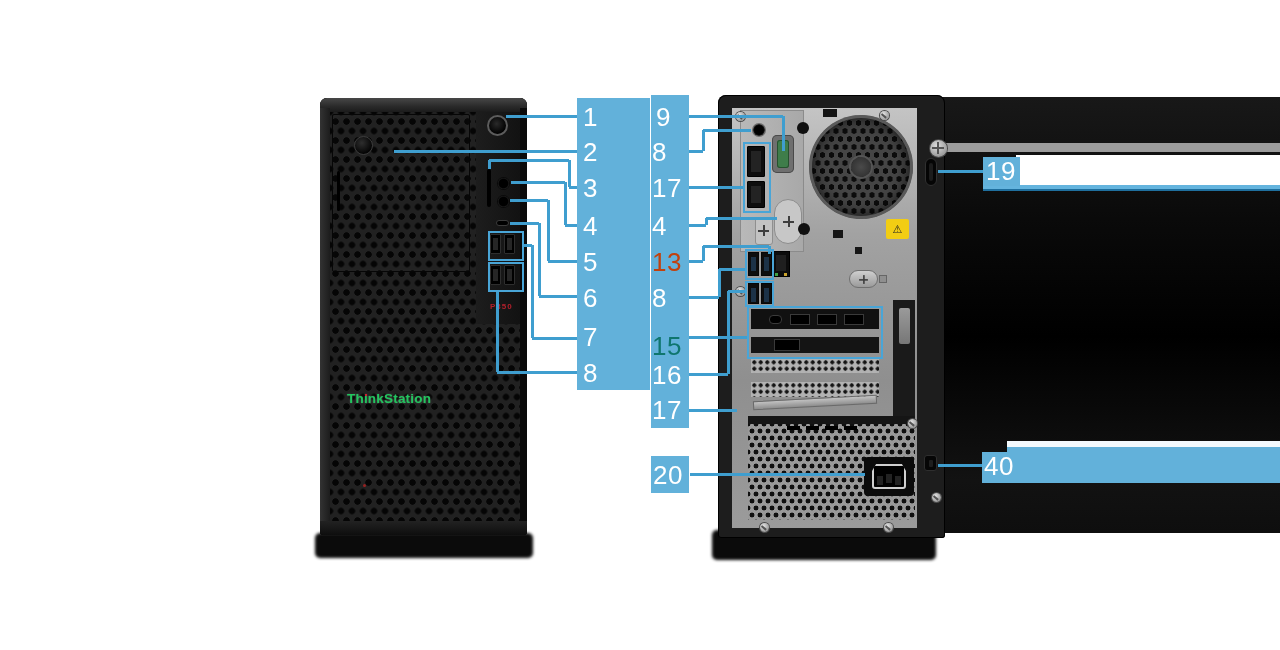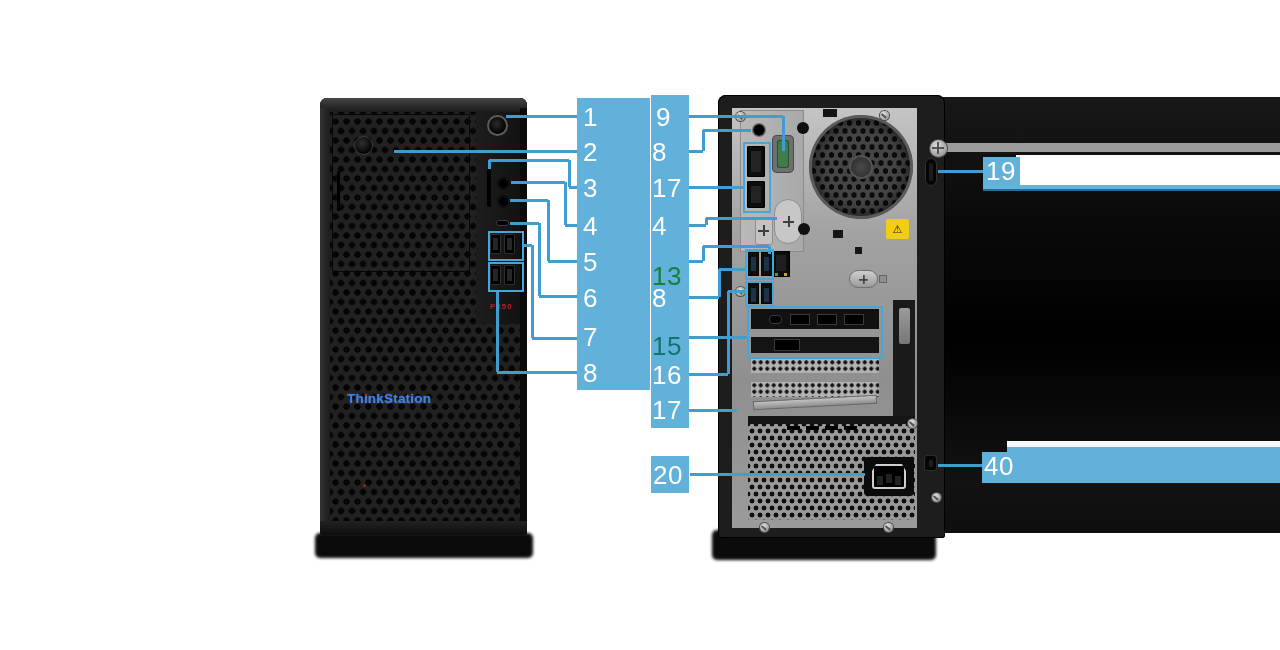--- a/index.html
+++ b/index.html
@@ -56,21 +56,21 @@
   #sd-slot{left:167px;top:71px;width:4px;height:38px;background:#000;border-radius:2px;}
   .jack{width:11px;height:11px;border-radius:50%;background:radial-gradient(circle,#000 55%,#2f2f2f 80%);box-shadow:0 0 0 1px #0a0a0a;}
   #jack-phone{left:178px;top:80px;}
   #jack-mic{left:178px;top:98px;}
   #usbc-slot{left:176px;top:122px;width:13px;height:6px;border-radius:3px;background:#000;border:1px solid #3b3b3b;}
   .usba{width:11px;height:20px;background:#000;border:1px solid #2e2e2e;border-radius:1px;}
   .usba::after{content:"";position:absolute;left:2px;top:3px;width:5px;height:12px;background:#262626;}
   #fusb1a{left:170px;top:136px;} #fusb1b{left:184px;top:136px;}
   #fusb2a{left:170px;top:167px;} #fusb2b{left:184px;top:167px;}
   #model-badge{left:170px;top:204px;width:32px;font-size:8px;font-weight:bold;color:#b3202c;letter-spacing:1px;}
-  #ts-logo{left:27px;top:293px;font-size:13.5px;font-weight:bold;color:#3b82f6;letter-spacing:.2px;
+  #ts-logo{left:27px;top:293px;font-size:13.5px;font-weight:bold;color:#22c55e;letter-spacing:.2px;
     text-shadow:0 0 2px rgba(255,255,255,.25);}
   #ts-logo-dot{left:44.5px;top:295.5px;width:2.5px;height:2.5px;background:#cf2030;}
   #front-led{left:43px;top:386px;width:3px;height:3px;border-radius:50%;background:#a22;opacity:.85;}
 
   
   #rear-tower{left:718px;top:95px;width:227px;height:443px;background:#1d1d1d;
     border-radius:8px 8px 3px 3px;box-shadow:inset 0 0 0 1px #000;}
   #rt-panel{left:14px;top:13px;width:185px;height:420px;
     background:linear-gradient(180deg,#c4c4c4,#a2a2a2 30%,#8f8f8f 65%,#9b9b9b);}
   .screw{width:9px;height:9px;border-radius:50%;background:radial-gradient(circle at 38% 35%,#e6e6e6,#7c7c7c);
@@ -265,21 +265,21 @@
       <span class="cnum" style="left: 583px; top: 188px; color: rgb(255, 255, 255); pointer-events: auto;">3</span>
       <span class="cnum" style="left: 583px; top: 226px; color: rgb(255, 255, 255); pointer-events: auto;">4</span>
       <span class="cnum" style="left: 583px; top: 262px; color: rgb(255, 255, 255); pointer-events: auto;">5</span>
       <span class="cnum" style="left: 583px; top: 298px; color: rgb(255, 255, 255); pointer-events: auto;">6</span>
       <span class="cnum" style="left: 583px; top: 337px; color: rgb(255, 255, 255); pointer-events: auto;">7</span>
       <span class="cnum" style="left: 583px; top: 373px; color: rgb(255, 255, 255); pointer-events: auto;">8</span>
       <span class="cnum" style="left: 656px; top: 117px; color: rgb(255, 255, 255); pointer-events: auto;">9</span>
       <span class="cnum" style="left: 652px; top: 152px; color: rgb(255, 255, 255); pointer-events: auto;">8</span>
       <span class="cnum" style="left: 652px; top: 188px; color: rgb(255, 255, 255); pointer-events: auto;">17</span>
       <span class="cnum" style="left: 652px; top: 226px; color: rgb(255, 255, 255); pointer-events: auto;">4</span>
-      <span class="cnum" style="left: 652px; top: 276px; color: #15803d; pointer-events: auto;">13</span>
+      <span class="cnum" style="left: 652px; top: 262px; color: #c2410c; pointer-events: auto;">13</span>
       <span class="cnum" style="left: 652px; top: 298px; color: rgb(255, 255, 255); pointer-events: auto;">8</span>
       <span class="cnum" style="left: 652px; top: 346px; color: #0f766e; pointer-events: auto; text-align: right;">15</span>
       <span class="cnum" style="left: 652px; top: 375px; color: rgb(255, 255, 255); pointer-events: auto;">16</span>
       <span class="cnum" style="left: 652px; top: 410px; color: rgb(255, 255, 255); pointer-events: auto;">17</span>
       <span class="cnum" style="left: 653px; top: 475px; color: rgb(255, 255, 255); pointer-events: auto;">20</span>
       <span class="cnum" style="left: 986px; top: 171px; color: rgb(255, 255, 255); pointer-events: auto;">19</span>
       <span class="cnum" style="left: 984px; top: 466px; color: rgb(255, 255, 255); pointer-events: auto;">40</span>
       <div class="cline" style="background: rgb(63, 158, 207); left: 506px; top: 115px; width: 71px; height: 2.5px;"></div>
       <div class="cline" style="background: rgb(63, 158, 207); left: 394px; top: 150px; width: 183px; height: 2.5px;"></div>
       <div class="cline" style="background: rgb(63, 158, 207); left: 488px; top: 160px; width: 2.5px; height: 9px;"></div>

